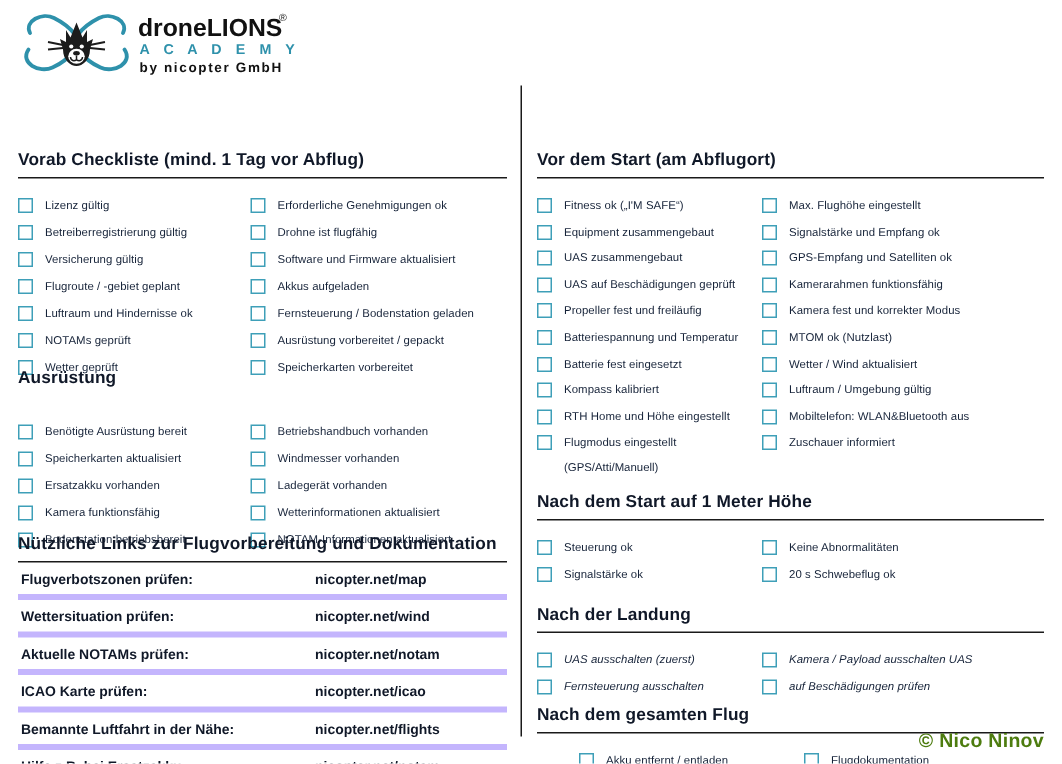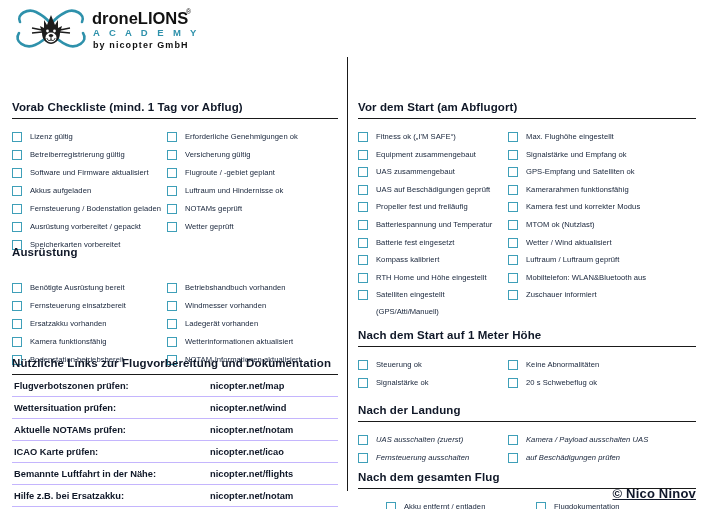--- a/index.html
+++ b/index.html
@@ -96,39 +96,38 @@
     white-space: nowrap;
   }
 
   
   .link-table {
     width: 100%;
     border-collapse: collapse;
     table-layout: fixed;
   }
   .link-table td {
-    border-bottom: 1px solid #c4b5fd;
+    border-bottom: 4px solid #c4b5fd;
     padding: 6px 0 5px 2px;
     font-size: 9.3px;
     font-weight: bold;
     color: #101828;
     white-space: nowrap;
   }
   .link-table td.url { width: 128px; padding-left: 6px; margin-left: 20px; }
 
   
   #copyright {
     position: absolute;
     right: 12px;
     bottom: 8px;
     font-size: 13px;
     font-weight: bold;
-    color: #0f172a;
+    color: #4d7c0f;
     letter-spacing: .2px;
-    text-decoration: underline;
   }
 </style>
 </head>
 <body>
 
 <div id="logo">
   <svg width="185" height="46" viewBox="0 0 185 46" xmlns="http://www.w3.org/2000/svg">
     <g>
 
       <path d="M6 16 C2 8, 14 2, 22 6 C28 9, 33 13, 36 17" fill="none" stroke="#2e91ab" stroke-width="2.6" stroke-linecap="round"></path>
@@ -177,20 +176,24 @@
       </div>
       <div class="ck">
         <span class="box"></span>
         <span class="ck-label">Erforderliche Genehmigungen ok</span>
       </div>
 
       <div class="ck">
         <span class="box"></span>
         <span class="ck-label">Betreiberregistrierung gültig</span>
       </div>
+      <div class="ck">
+        <span class="box"></span>
+        <span class="ck-label">Drohne ist flugfähig</span>
+      </div>
 
       <div class="ck">
         <span class="box"></span>
         <span class="ck-label">Versicherung gültig</span>
       </div>
       <div class="ck">
         <span class="box"></span>
         <span class="ck-label">Software und Firmware aktualisiert</span>
       </div>
 
@@ -240,21 +243,21 @@
         <span class="box"></span>
         <span class="ck-label">Benötigte Ausrüstung bereit</span>
       </div>
       <div class="ck">
         <span class="box"></span>
         <span class="ck-label">Betriebshandbuch vorhanden</span>
       </div>
 
       <div class="ck">
         <span class="box"></span>
-        <span class="ck-label">Fernsteuerung einsatzbereit</span>
+        <span class="ck-label">Speicherkarten aktualisiert</span>
       </div>
       <div class="ck">
         <span class="box"></span>
         <span class="ck-label">Windmesser vorhanden</span>
       </div>
 
       <div class="ck">
         <span class="box"></span>
         <span class="ck-label">Ersatzakku vorhanden</span>
       </div>
@@ -386,35 +389,35 @@
         <span class="box"></span>
         <span class="ck-label">Wetter / Wind aktualisiert</span>
       </div>
 
       <div class="ck">
         <span class="box"></span>
         <span class="ck-label">Kompass kalibriert</span>
       </div>
       <div class="ck">
         <span class="box"></span>
-        <span class="ck-label">Luftraum / Luftraum geprüft</span>
+        <span class="ck-label">Luftraum / Umgebung gültig</span>
       </div>
 
       <div class="ck">
         <span class="box"></span>
         <span class="ck-label">RTH Home und Höhe eingestellt</span>
       </div>
       <div class="ck">
         <span class="box"></span>
         <span class="ck-label">Mobiltelefon: WLAN&amp;Bluetooth aus</span>
       </div>
 
       <div class="ck">
         <span class="box"></span>
-        <span class="ck-label">Satelliten eingestellt</span>
+        <span class="ck-label">Flugmodus eingestellt</span>
       </div>
       <div class="ck">
         <span class="box"></span>
         <span class="ck-label">Zuschauer informiert</span>
       </div>
 
       <div class="ck-cont">(GPS/Atti/Manuell)</div>
       <div></div>
     </div>
   </div>

